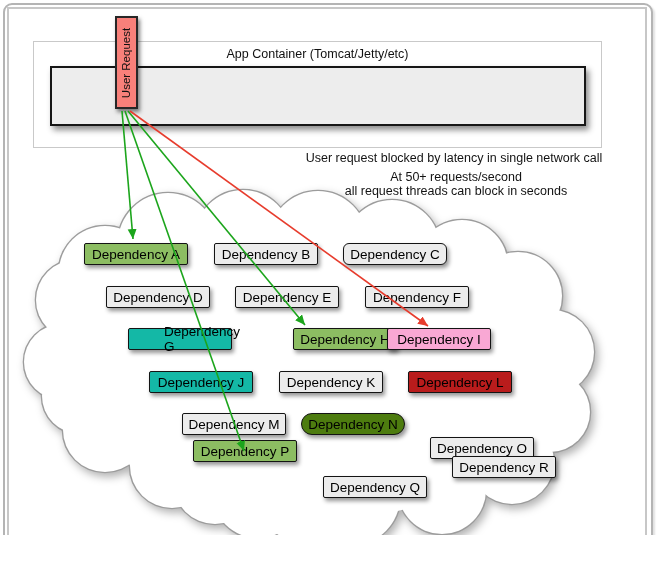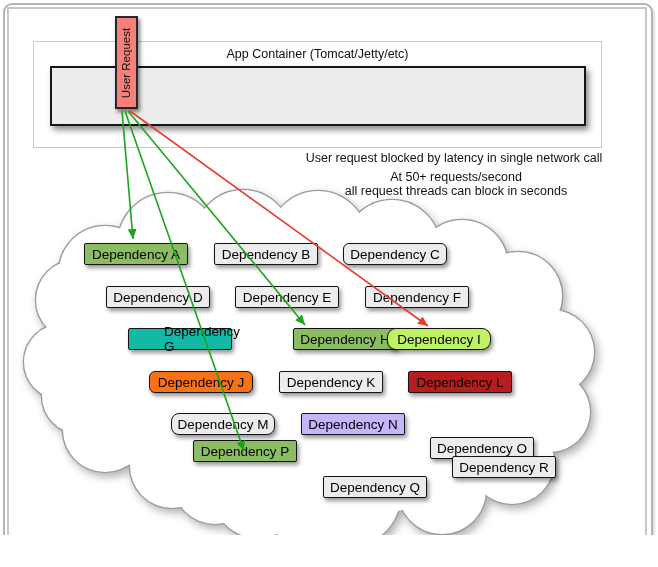--- a/index.html
+++ b/index.html
@@ -105,26 +105,26 @@
 
   <div id="dep-layer">
       <div class="dep" style="left: 84px; top: 243px; background: rgb(140, 189, 98);">Dependency A</div>
       <div class="dep" style="left: 214px; top: 243px; background: rgb(236, 236, 236);">Dependency B</div>
       <div class="dep" style="left: 343px; top: 243px; background: rgb(236, 236, 236); border-radius: 6px;">Dependency C</div>
       <div class="dep" style="left: 106px; top: 286px; background: rgb(236, 236, 236);">Dependency D</div>
       <div class="dep" style="left: 235px; top: 286px; background: rgb(236, 236, 236);">Dependency E</div>
       <div class="dep" style="left: 365px; top: 286px; background: rgb(236, 236, 236);">Dependency F</div>
       <div class="dep" style="left: 128px; top: 328px; background: #14b8a6; padding-left: 44px;">Dependency G</div>
       <div class="dep" style="left: 257px; top: 328px; background: rgb(140, 189, 98); margin-left: 36px;">Dependency H</div>
-      <div class="dep" style="left: 387px; top: 328px; background: #bef264; border-radius: 9px;">Dependency I</div>
-      <div class="dep" style="left: 149px; top: 371px; background: #f97316; border-radius: 6px;">Dependency J</div>
+      <div class="dep" style="left: 387px; top: 328px; background: #f9a8d4;">Dependency I</div>
+      <div class="dep" style="left: 149px; top: 371px; background: #14b8a6;">Dependency J</div>
       <div class="dep" style="left: 279px; top: 371px; background: rgb(236, 236, 236);">Dependency K</div>
       <div class="dep" style="left: 408px; top: 371px; background: #b91c1c;">Dependency L</div>
-      <div class="dep" style="left: 171px; top: 413px; background: rgb(236, 236, 236); border-radius: 8px;">Dependency M</div>
-      <div class="dep" style="left: 301px; top: 413px; background: #c4b5fd;">Dependency N</div>
+      <div class="dep" style="left: 182px; top: 413px; background: rgb(236, 236, 236);">Dependency M</div>
+      <div class="dep" style="left: 301px; top: 413px; background: #4d7c0f; border-radius: 11px;">Dependency N</div>
       <div class="dep" style="left: 430px; top: 413px; background: rgb(236, 236, 236); margin-top: 24px;">Dependency O</div>
       <div class="dep" style="left: 193px; top: 440px; background: rgb(140, 189, 98);">Dependency P</div>
       <div class="dep" style="left: 323px; top: 476px; background: rgb(236, 236, 236);">Dependency Q</div>
       <div class="dep" style="left: 452px; top: 456px; background: rgb(236, 236, 236); text-align: center;">Dependency R</div>
     </div>
 
   <div class="user-request">
     <span>User Request</span>
   </div>
 

